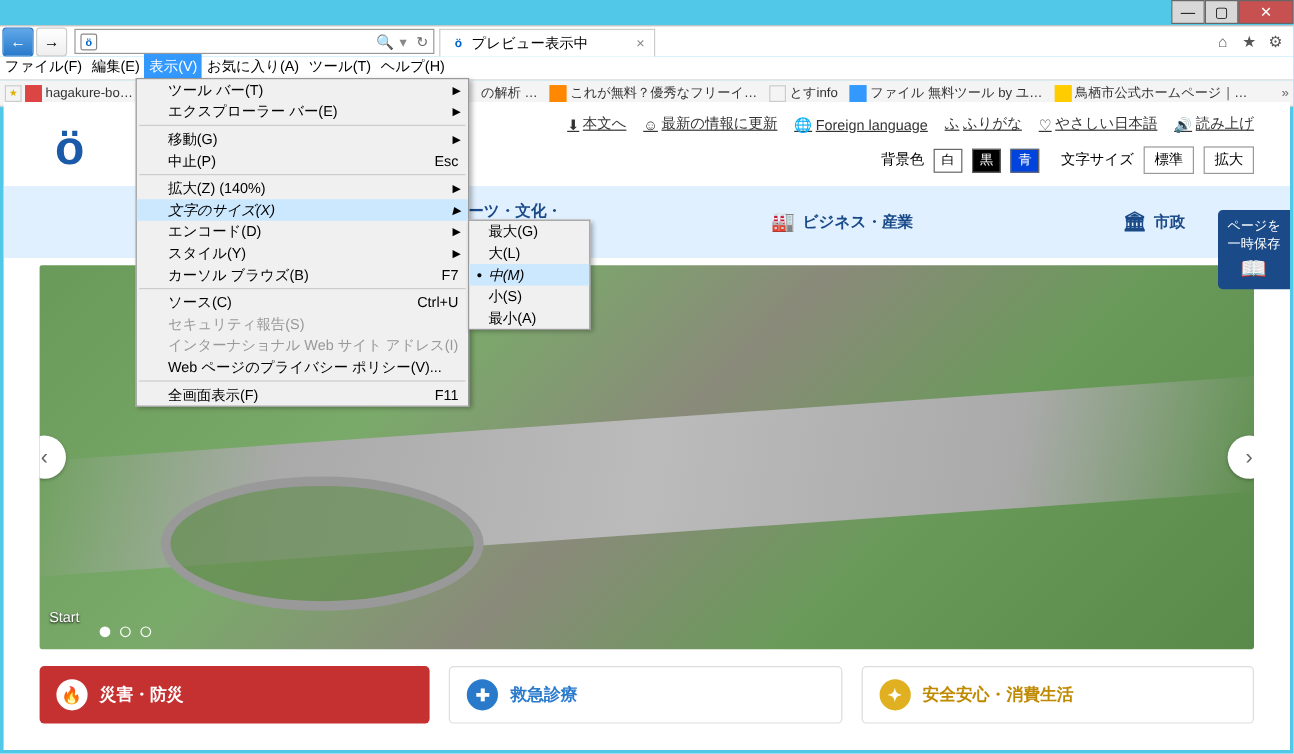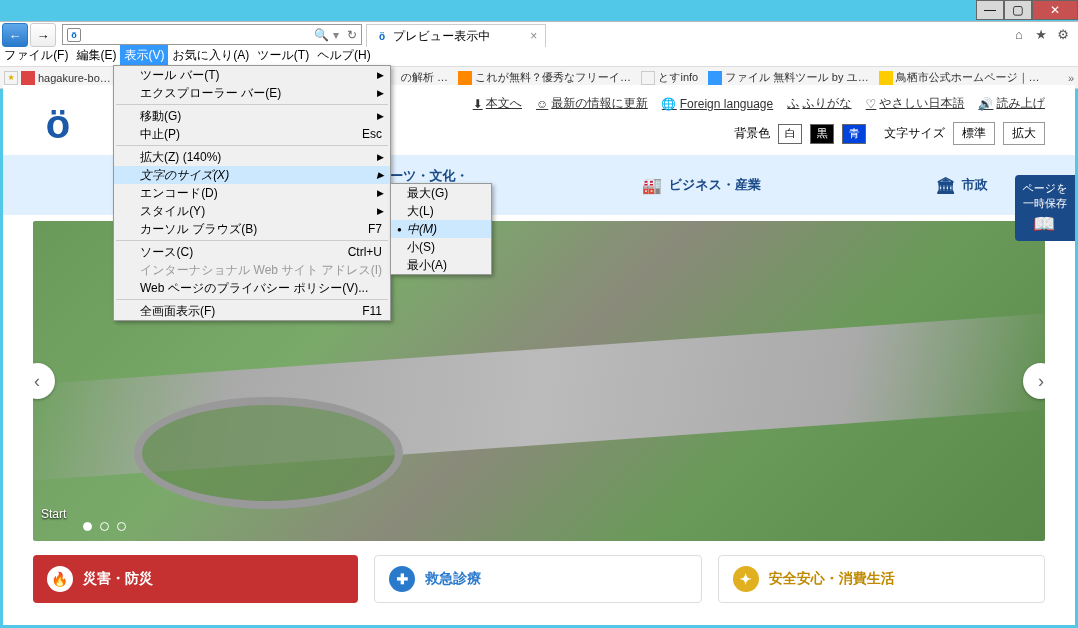--- a/index.html
+++ b/index.html
@@ -302,20 +302,23 @@
   <div class="menu-row">
       <span>カーソル ブラウズ(B)</span>
       <span class="kb">F7</span>
     </div>
   <div class="menu-sep"></div>
   <div class="menu-row">
       <span>ソース(C)</span>
       <span class="kb">Ctrl+U</span>
     </div>
   <div class="menu-row disabled">
+      <span>セキュリティ報告(S)</span>
+    </div>
+  <div class="menu-row disabled">
       <span>インターナショナル Web サイト アドレス(I)</span>
     </div>
   <div class="menu-row">
       <span>Web ページのプライバシー ポリシー(V)...</span>
     </div>
   <div class="menu-sep"></div>
   <div class="menu-row">
       <span>全画面表示(F)</span>
       <span class="kb">F11</span>
     </div>

